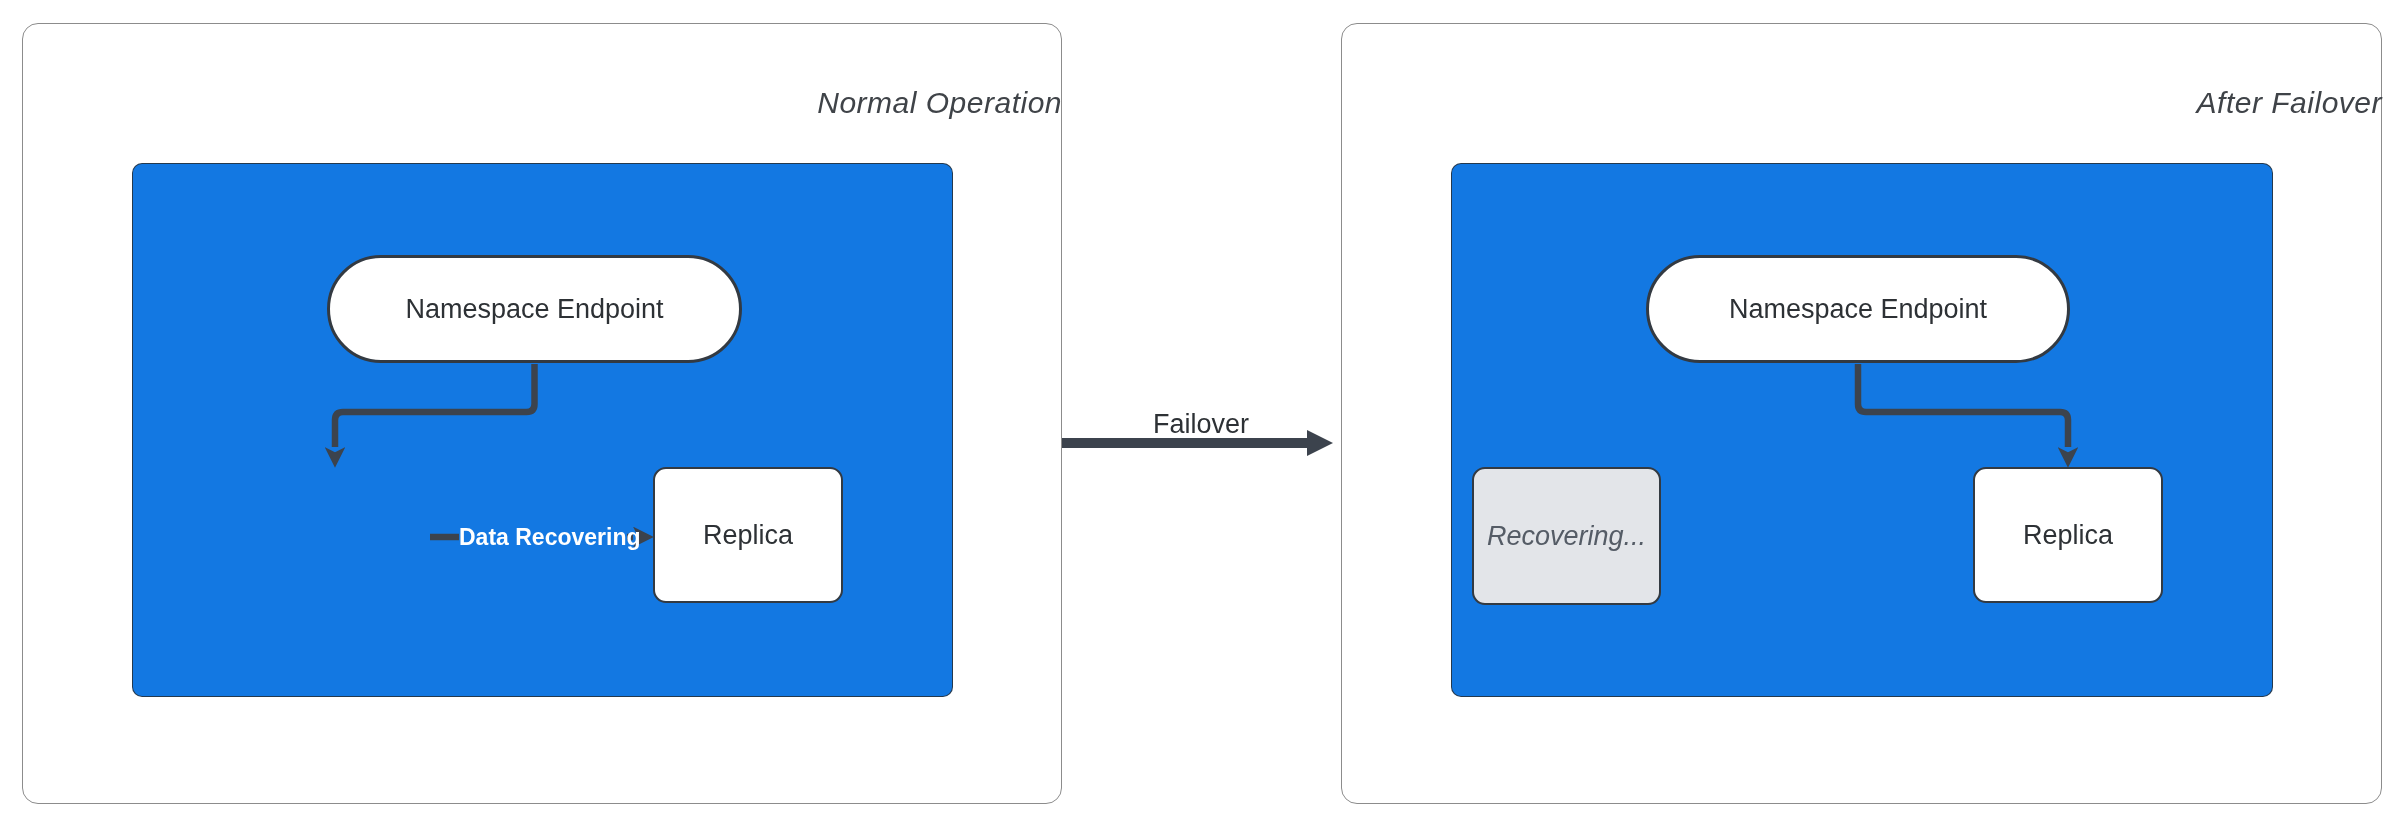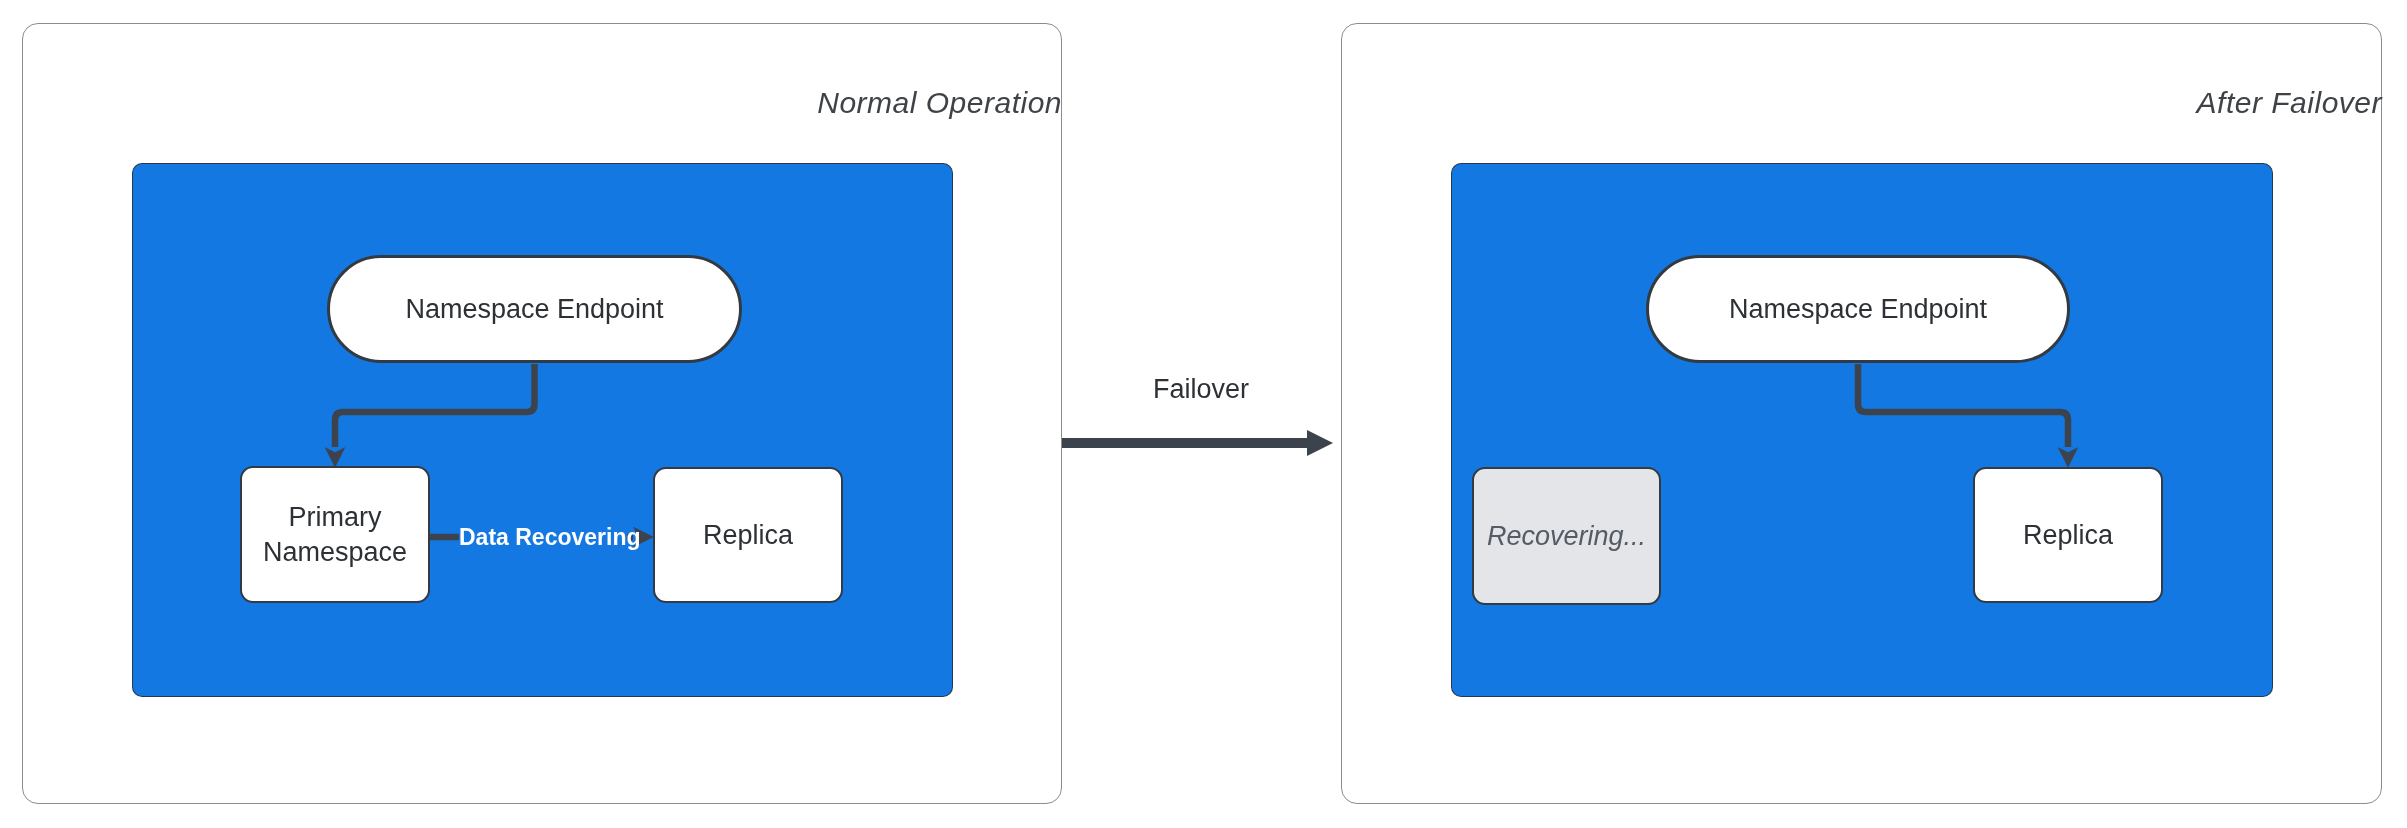--- a/index.html
+++ b/index.html
@@ -112,21 +112,21 @@
     color: var(--edge-label-text, #ffffff);
     font-weight: bold;
     font-size: 23px;
     white-space: nowrap;
   }
 
   
   .transition-label {
     position: absolute;
     left: 1101px;
-    top: 372px;
+    top: 407px;
     width: 200px;
     text-align: center;
     font-size: 27px;
     line-height: 34px;
     color: var(--node-text, #24282d);
   }
 </style>
 </head>
 <body>
 
@@ -150,21 +150,20 @@
         <path d="M0 0 L10 5 L0 10 Z"></path>
       </marker>
     </defs>
     <path class="edge" d="M534.5 364 L534.5 404 Q534.5 412 526.5 412 L343 412 Q335 412 335 420 L335 447" marker-end="url(#arrowhead)"></path>
     <path class="edge" d="M430 537 L633 537" marker-end="url(#arrowhead)"></path>
     <path class="edge" d="M1858 364 L1858 404 Q1858 412 1866 412 L2060 412 Q2068 412 2068 420 L2068 447" marker-end="url(#arrowhead)"></path>
     <path class="edge thick" d="M1062 443 L1307 443" marker-end="url(#arrowhead-big)"></path>
   </svg>
 
   <div class="node stadium endpoint-left">Namespace Endpoint</div>
-  <div class="node primary">Primary Namespace</div>
   <div class="node replica-left">Replica</div>
 
   <div class="node stadium endpoint-right">Namespace Endpoint</div>
   <div class="node disabled recovering">Recovering...</div>
   <div class="node replica-right">Replica</div>
 
   <div class="edge-label">Data Recovering</div>
   <div class="transition-label">Failover</div>
 
 </div>

